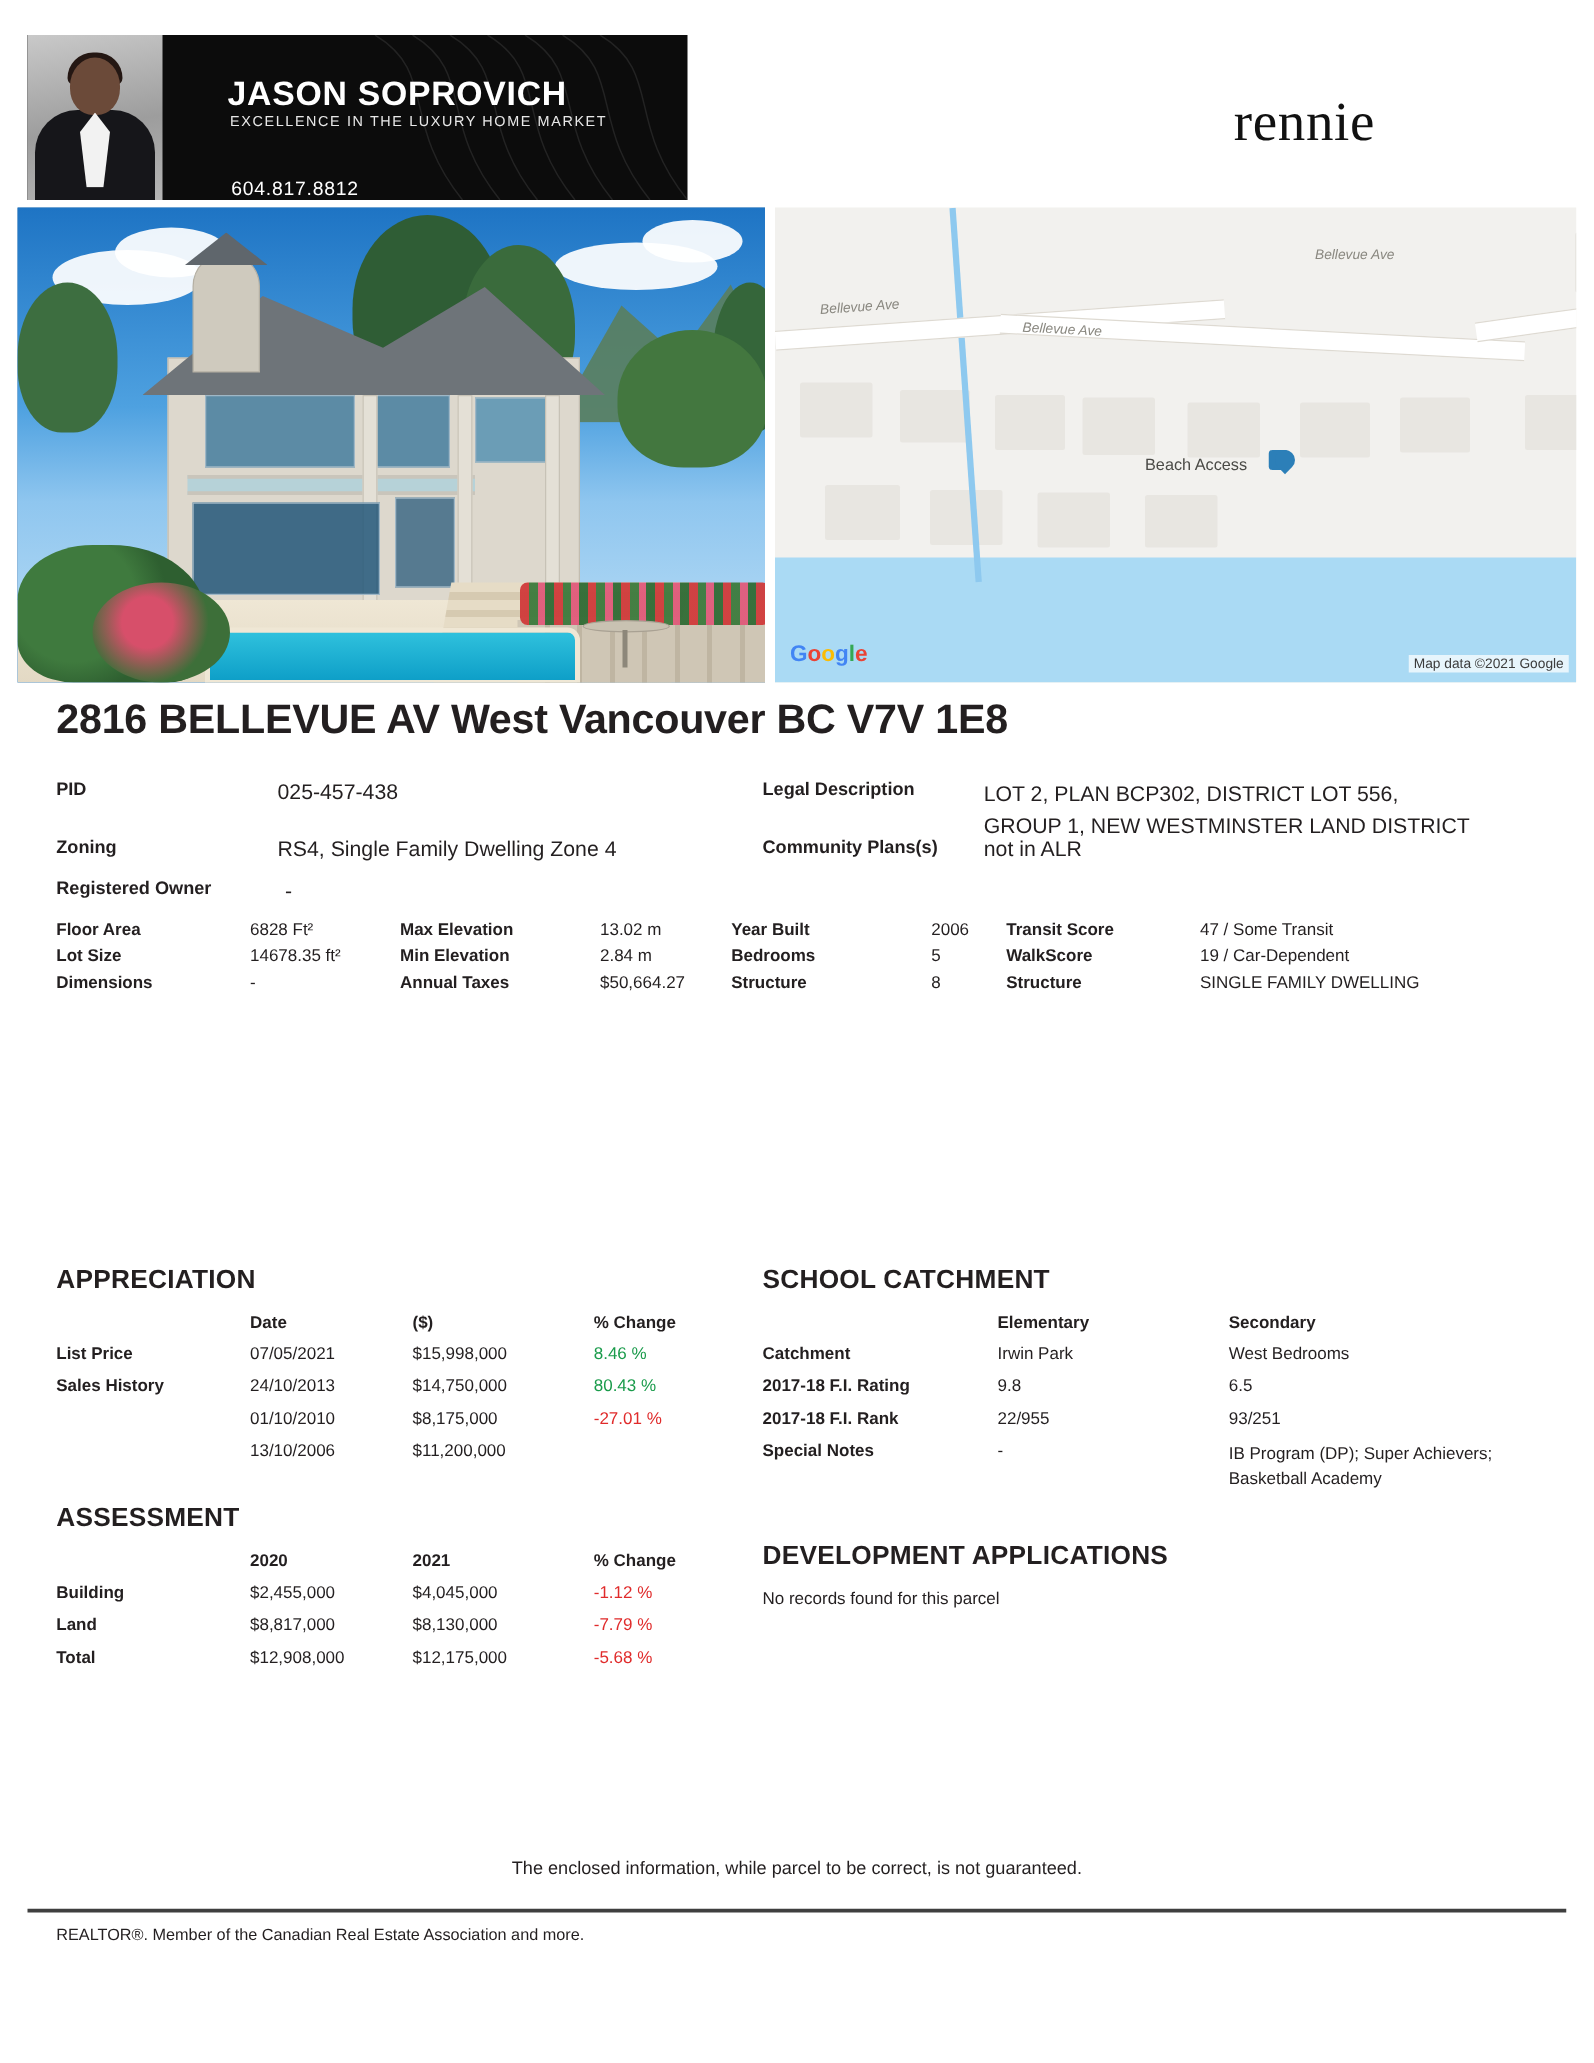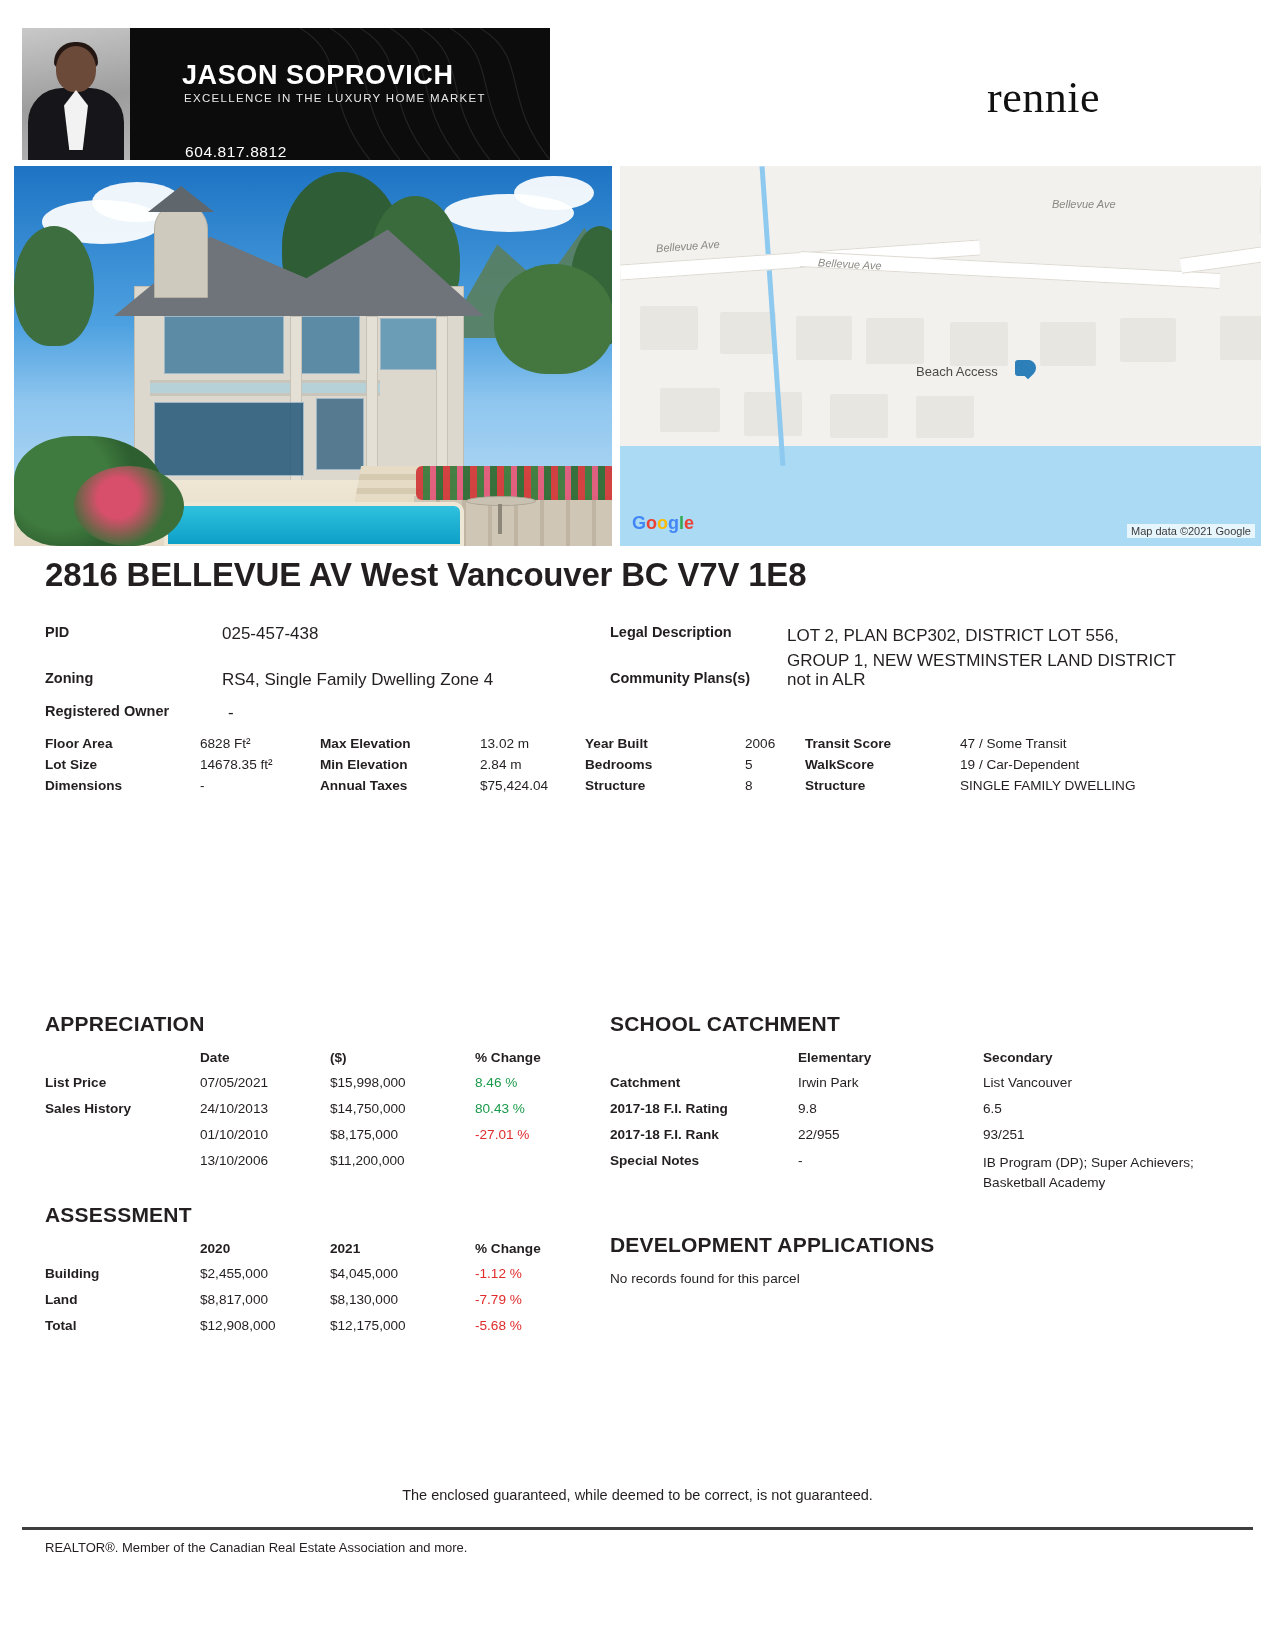--- a/index.html
+++ b/index.html
@@ -432,21 +432,21 @@
         <td>2.84 m</td>
         <td class="gb">Bedrooms</td>
         <td>5</td>
         <td class="gb">WalkScore</td>
         <td>19 / Car-Dependent</td>
       </tr>
       <tr>
         <td class="gb">Dimensions</td>
         <td>-</td>
         <td class="gb">Annual Taxes</td>
-        <td>$75,424.04</td>
+        <td>$50,664.27</td>
         <td class="gb">Structure</td>
         <td>8</td>
         <td class="gb">Structure</td>
         <td>SINGLE FAMILY DWELLING</td>
       </tr>
     </tbody>
       </table>
   </div>
 </div>
 
@@ -525,21 +525,21 @@
   <table class="data">
     <tbody>
         <tr>
       <th class="sch-col1"></th>
       <th class="sch-col2">Elementary</th>
       <th style="width:215px">Secondary</th>
     </tr>
     <tr>
       <td class="gb nowrap">Catchment</td>
       <td>Irwin Park</td>
-      <td>List Vancouver</td>
+      <td>West Bedrooms</td>
     </tr>
     <tr>
       <td class="gb nowrap">2017-18 F.I. Rating</td>
       <td>9.8</td>
       <td>6.5</td>
     </tr>
     <tr>
       <td class="gb nowrap">2017-18 F.I. Rank</td>
       <td>22/955</td>
       <td>93/251</td>
@@ -551,15 +551,15 @@
     </tr>
   </tbody>
     </table>
 </div>
 
 <div class="devapps">
   <div class="sec-title">DEVELOPMENT APPLICATIONS</div>
   <div class="devtext">No records found for this parcel</div>
 </div>
 
-<div class="disclaimer">The enclosed guaranteed, while deemed to be correct, is not guaranteed.</div>
+<div class="disclaimer">The enclosed information, while parcel to be correct, is not guaranteed.</div>
 <div class="footer-rule"></div>
 <div class="footer-text">REALTOR®. Member of the Canadian Real Estate Association and more.</div>
 
 </body></html>

